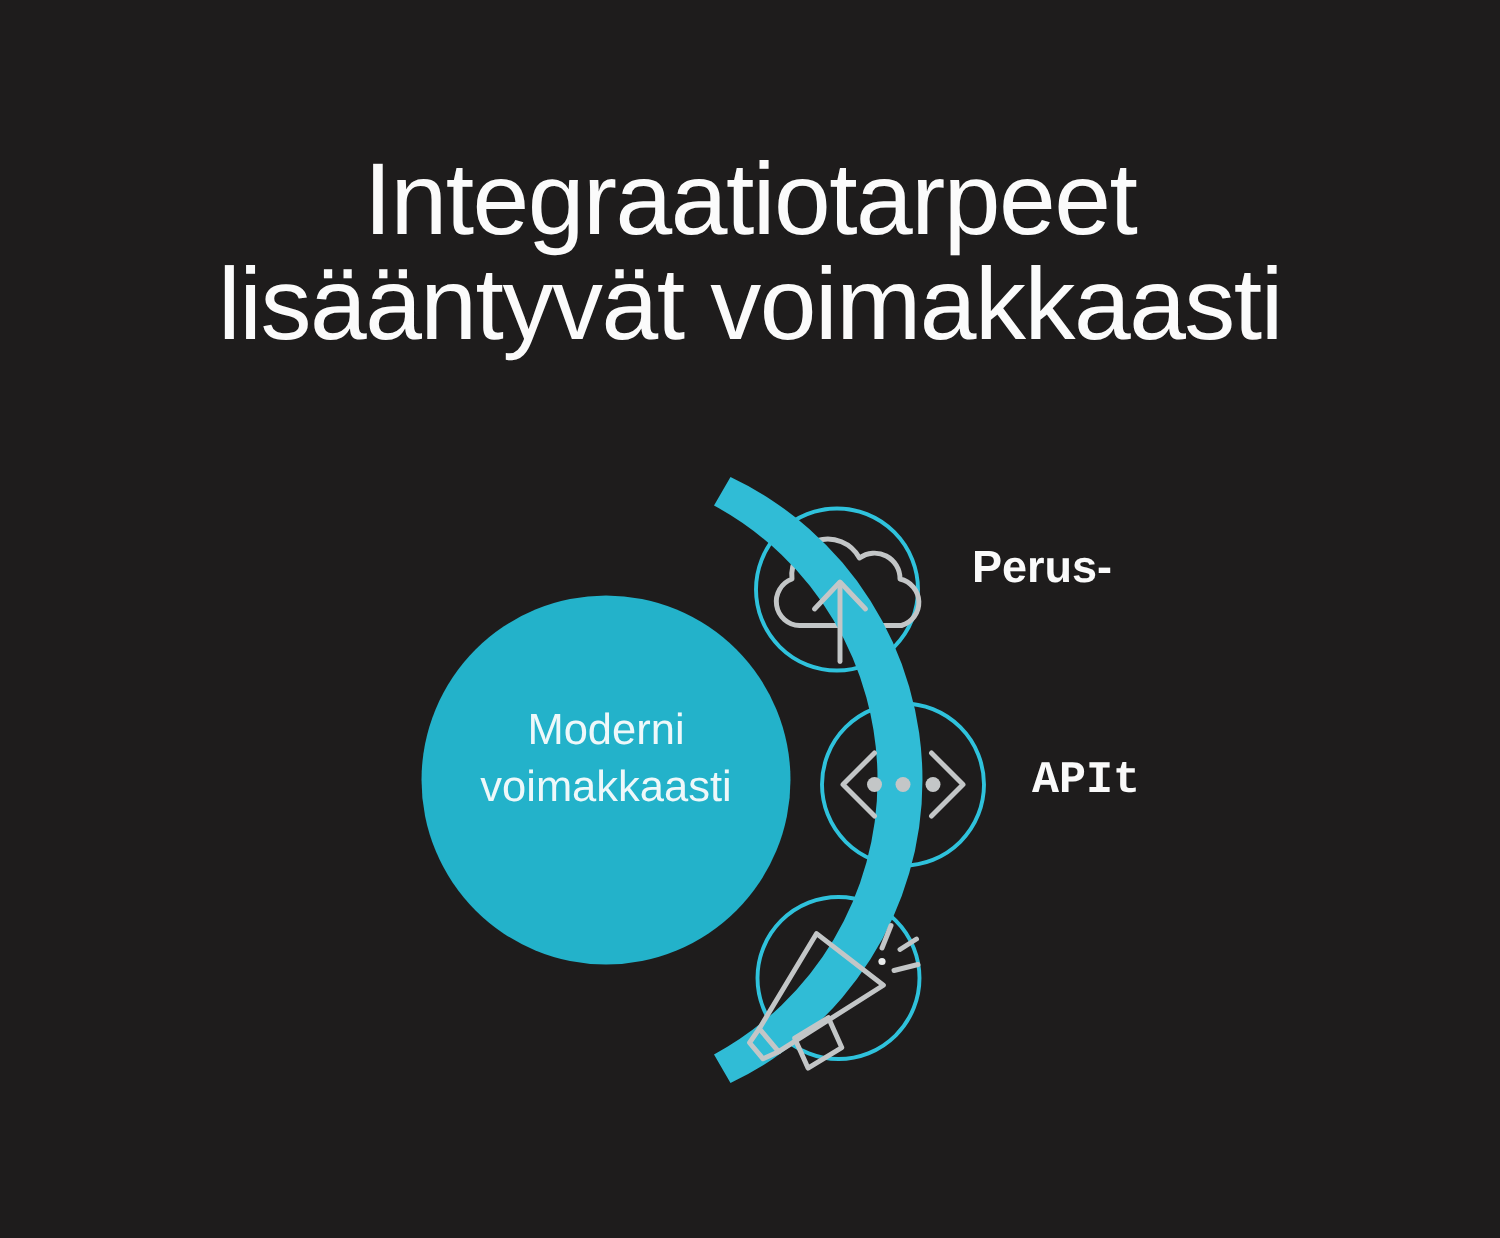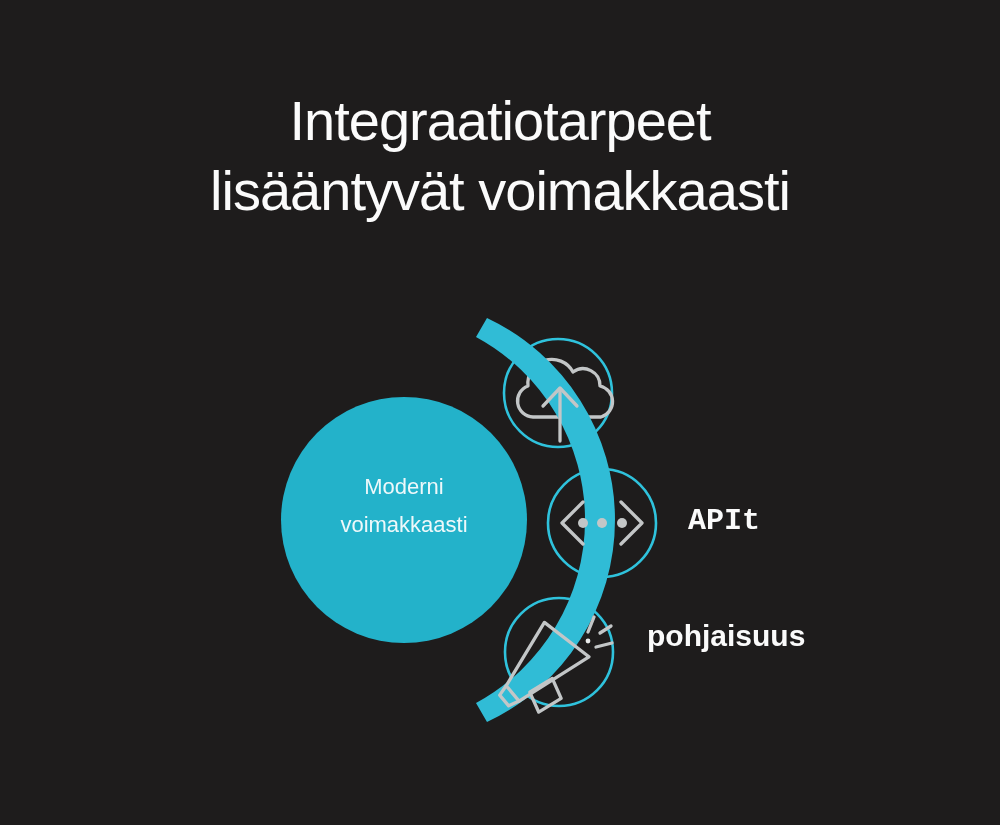--- a/index.html
+++ b/index.html
@@ -14,37 +14,37 @@
     --dot-white:#e9ebeb;
   }
   html,body{margin:0;padding:0;}
   body{
     width:1000px;height:825px;
     background:var(--background);
     font-family:"Liberation Sans", sans-serif;
     position:relative;overflow:hidden;
   }
   .title{
-    position:absolute;top:86px;left:0;width:1000px;
+    position:absolute;top:98px;left:0;width:1000px;
     text-align:center;
-    font-size:56px;font-weight:500;line-height:70px;
+    font-size:68px;font-weight:500;line-height:70px;
     letter-spacing:-1px;
     color:var(--title-white);
   }
   .diagram-svg{position:absolute;left:0;top:0;}
   .fill-accent{fill:var(--accent-teal);}
   .fill-arc{fill:var(--arc-teal);}
   .ring{fill:none;stroke:var(--ring-teal);stroke-width:2.6;}
   .glyph{fill:none;stroke:var(--glyph-gray);stroke-width:3.3;stroke-linejoin:round;stroke-linecap:round;}
   .glyph-dot{fill:var(--glyph-gray);stroke:none;}
   .spark-dot{fill:var(--dot-white);stroke:none;}
   .circle-label{
     position:absolute;left:254px;top:468px;width:300px;
     text-align:center;
-    font-size:22px;line-height:38px;font-weight:400;
+    font-size:29px;line-height:38px;font-weight:400;
     color:var(--circle-text);
   }
   .item-label{
     position:absolute;
     font-size:30px;font-weight:700;line-height:39px;
     color:var(--label-white);
   }
   .item-label-0{left:648px;top:359px;}
   .item-label-1{left:688px;top:502px;font-family:Liberation Mono, monospace;}
   .item-label-2{left:647px;top:616px;}
@@ -103,19 +103,19 @@
     <circle class="spark-dot" cx="588" cy="641" r="2.4"></circle>
   </g>
 </svg>
 
 <div class="circle-label">
   <div>Moderni</div>
   <div>voimakkaasti</div>
 </div>
 
 <div class="item-label item-label-0">
+  <div>Perus-</div>
 </div>
 <div class="item-label item-label-1">
   <div>APIt</div>
 </div>
 <div class="item-label item-label-2">
-  <div>pohjaisuus</div>
 </div>
 
 </body></html>

